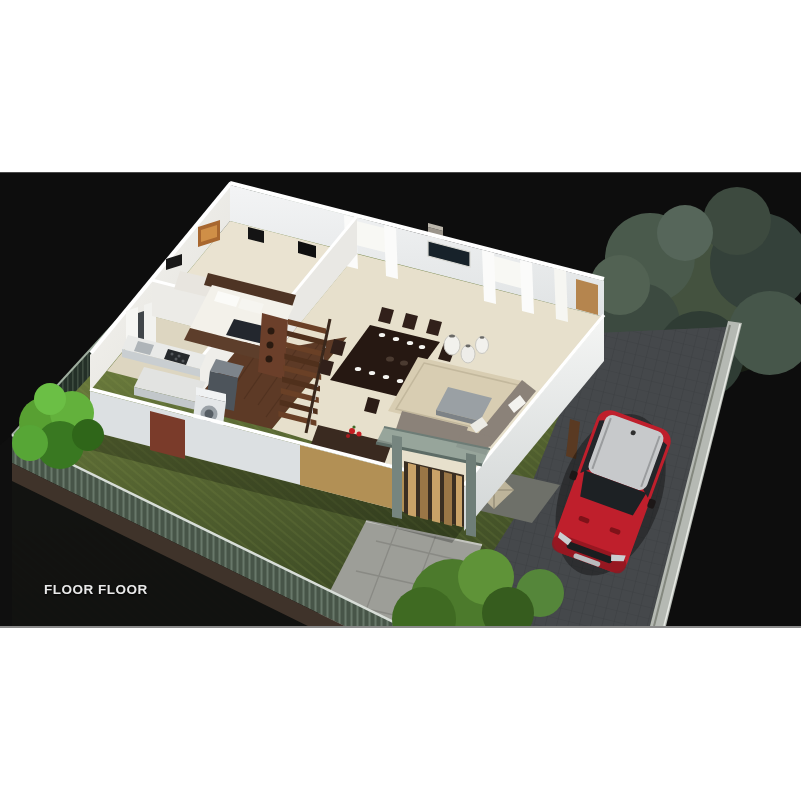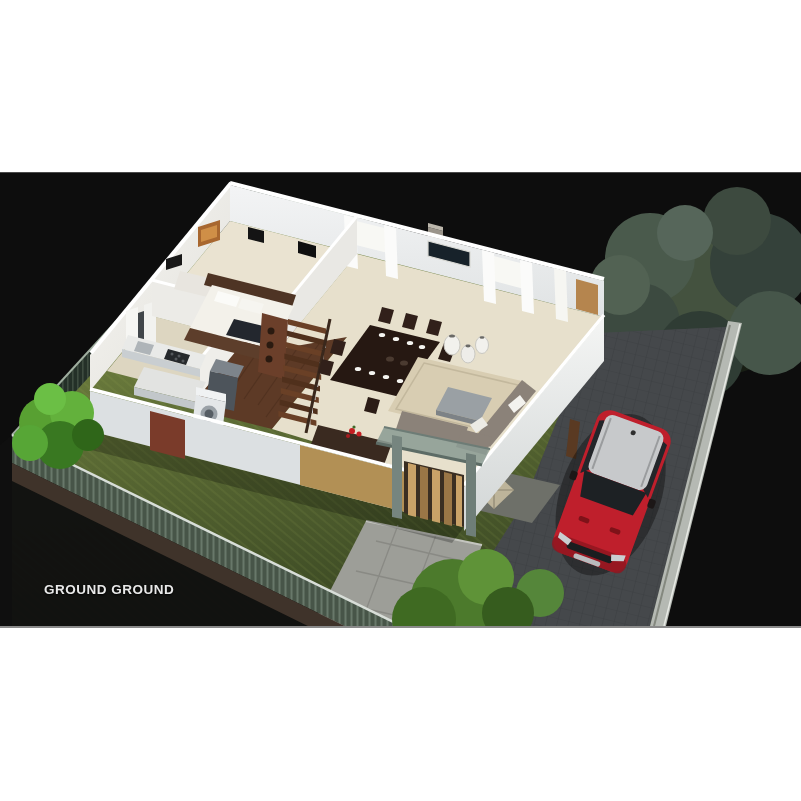--- a/index.html
+++ b/index.html
@@ -340,15 +340,15 @@
 
       <g>
         <circle cx="452" cy="428" r="42" fill="#4c7a2c"></circle>
         <circle cx="486" cy="404" r="28" fill="#5f9338"></circle>
         <circle cx="424" cy="446" r="32" fill="#3f6a22"></circle>
         <circle cx="540" cy="420" r="24" fill="#55863a"></circle>
         <circle cx="508" cy="440" r="26" fill="#365c1e"></circle>
       </g>
     </svg>
 
-    <div class="caption">GROUND GROUND</div>
+    <div class="caption">FLOOR FLOOR</div>
   </div>
 </div>
 
 </body></html>

